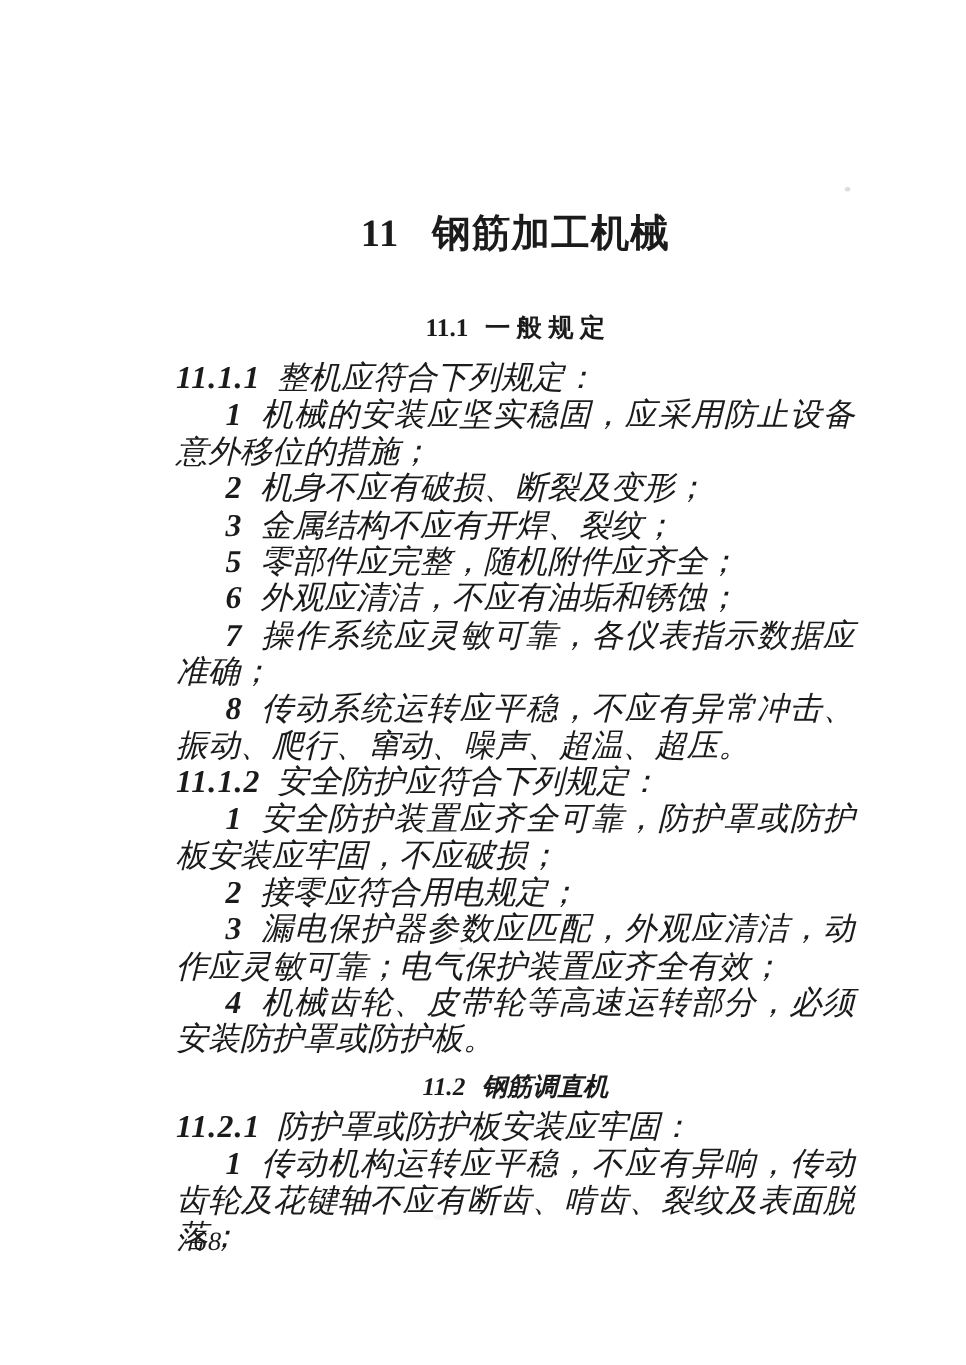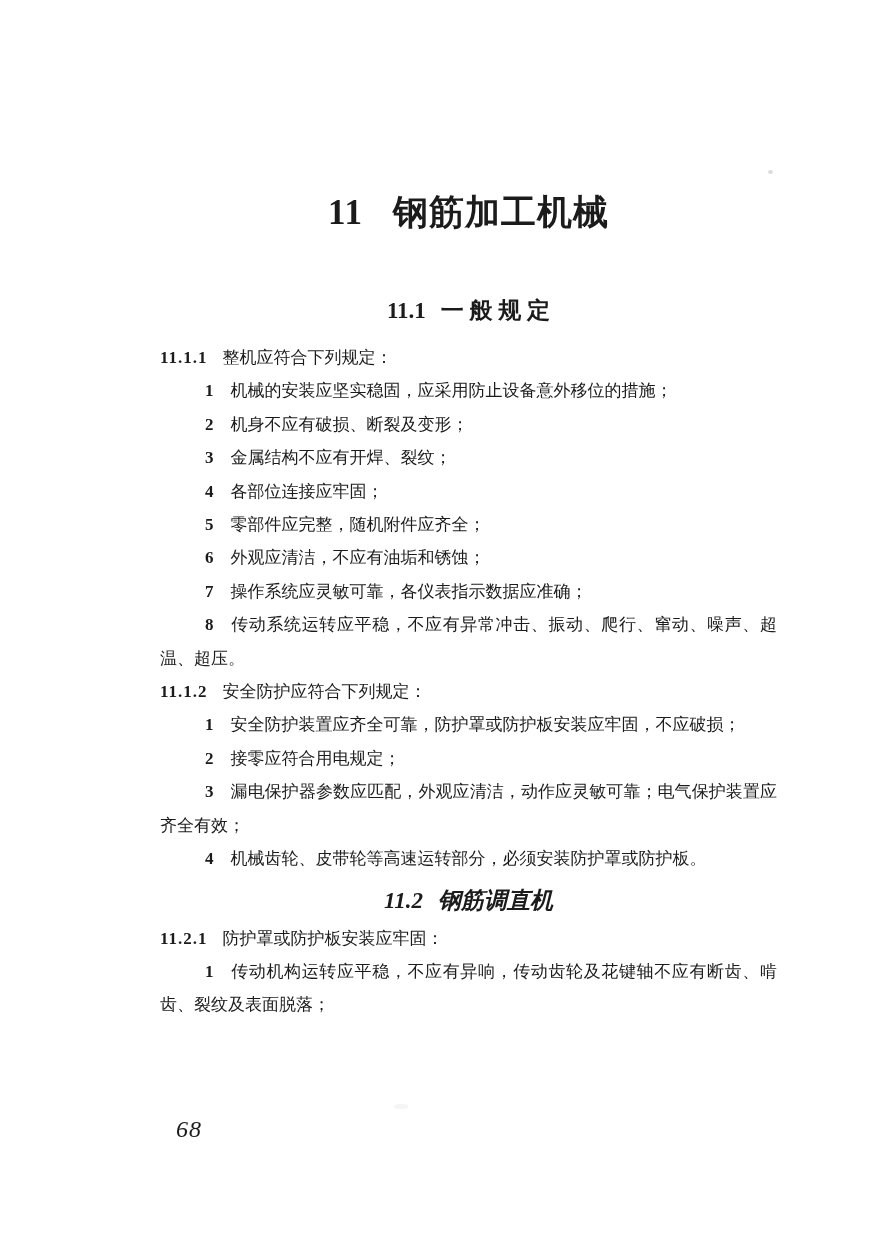--- a/index.html
+++ b/index.html
@@ -28,26 +28,27 @@
   }
   .chapter-title .chnum { margin-right: 30px; }
   .sec-head {
     text-align: center;
     font-weight: bold;
     font-size: 23px;
     line-height: 32px;
     white-space: nowrap;
   }
   .sec-head .secnum { margin-right: 15px; }
-  #sec1-head { margin-top: 61px; }
+  #sec1-head { margin-top: 48px; }
   #sec2-head { margin-top: 9px; margin-bottom: 5px; font-style: italic; }
   p.para {
-    font-size: 17px;
+    font-size: 29px;
     line-height: 33.4px;
     text-align: justify;
+    font-style: italic;
   }
   .first-para { margin-top: 14px; }
   .clause .cnum {
     font-weight: bold;
     margin-right: 15px;
     letter-spacing: 1px;
   }
   .item { text-indent: 45px; }
   .item .inum { font-weight: bold; margin-right: 17px; }
   .page-num {
@@ -78,21 +79,20 @@
   <h2 class="sec-head" id="sec1-head"><span class="secnum">11.1</span><span>一 般 规 定</span></h2>
 
   <p class="para clause first-para"><span class="cnum">11.1.1</span><span>整机应符合下列规定：</span></p>
 
   <p class="para item"><span class="inum">1</span><span>机械的安装应坚实稳固，应采用防止设备意外移位的措施；</span></p>
 
   <p class="para item"><span class="inum">2</span><span>机身不应有破损、断裂及变形；</span></p>
 
   <p class="para item"><span class="inum">3</span><span>金属结构不应有开焊、裂纹；</span></p>
 
-  <p class="para item"><span class="inum">4</span><span>各部位连接应牢固；</span></p>
 
   <p class="para item"><span class="inum">5</span><span>零部件应完整，随机附件应齐全；</span></p>
 
   <p class="para item"><span class="inum">6</span><span>外观应清洁，不应有油垢和锈蚀；</span></p>
 
   <p class="para item"><span class="inum">7</span><span>操作系统应灵敏可靠，各仪表指示数据应准确；</span></p>
 
   <p class="para item"><span class="inum">8</span><span>传动系统运转应平稳，不应有异常冲击、振动、爬行、窜动、噪声、超温、超压。</span></p>
 
   <p class="para clause"><span class="cnum">11.1.2</span><span>安全防护应符合下列规定：</span></p>

